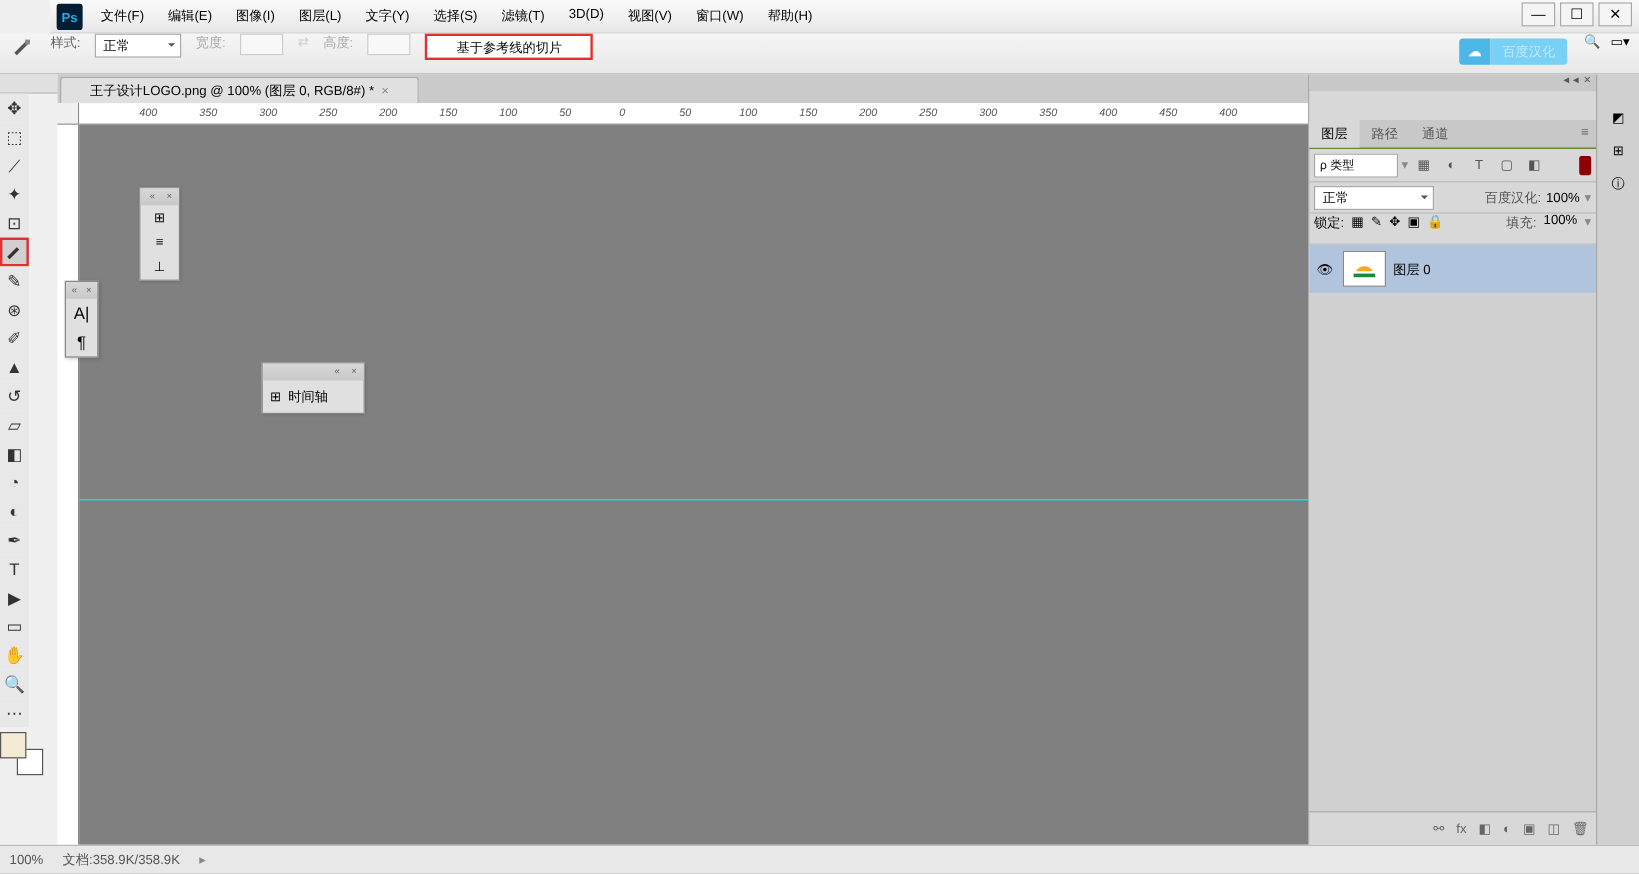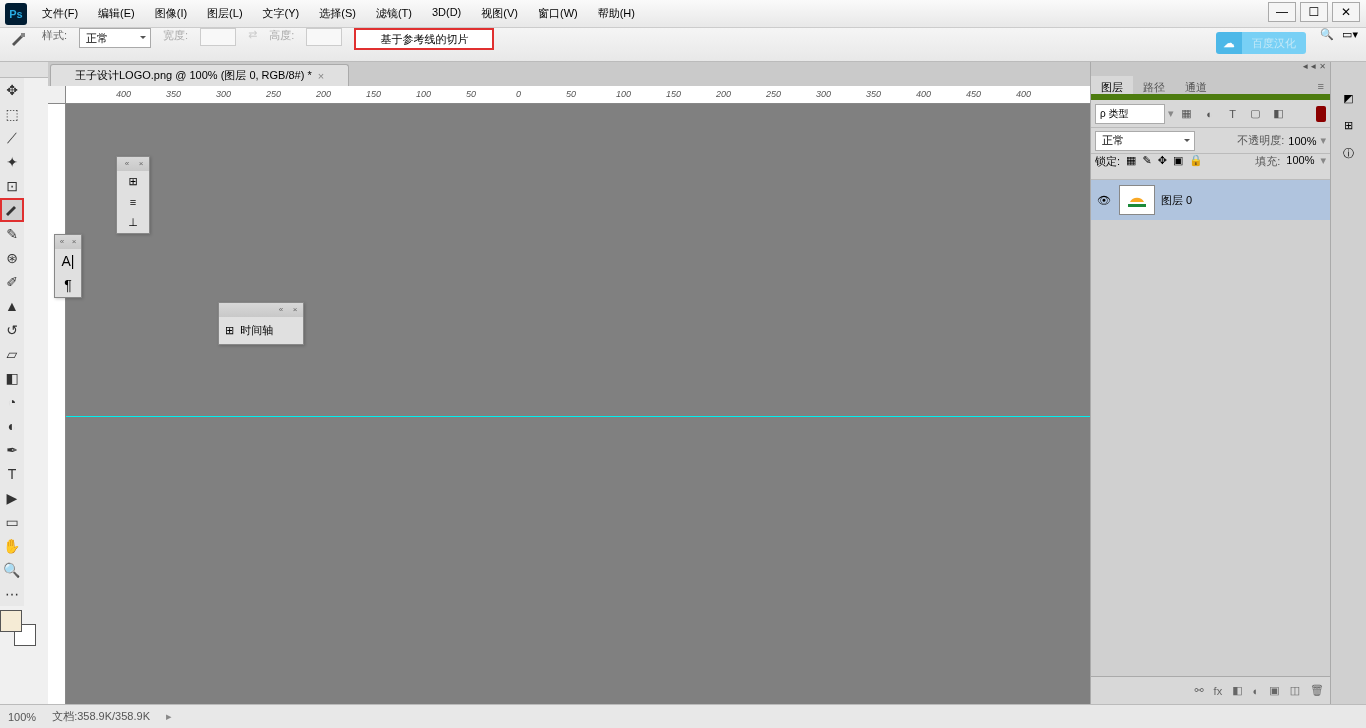--- a/index.html
+++ b/index.html
@@ -1,17 +1,17 @@
 <!DOCTYPE html>
 <html><head>
 <meta charset="utf-8">
 <style>
 *{margin:0;padding:0;box-sizing:border-box;font-family:"Microsoft YaHei",Arial,sans-serif;font-size:11px;-webkit-user-select:none;}
 body{width:1366px;height:728px;background:#f0f0f0;overflow:hidden;position:relative;}
-.titlebar{height:28px;background:linear-gradient(#fafafa,#e8e8e8);border-bottom:1px solid #ccc;display:flex;align-items:center;}
+.titlebar{height:28px;background:linear-gradient(#fafafa,#e8e8e8);border-bottom:1px solid #ccc;display:flex;align-items:center;margin-left:42px;}
 .ps-logo{width:32px;height:28px;display:flex;align-items:center;justify-content:center;}
 .menu{display:flex;justify-content:space-between;}
 .menu-item{padding:5px 10px;cursor:default;}
 .win-ctrl{position:absolute;right:6px;top:2px;display:flex;gap:4px;}
 .win-btn{width:28px;height:20px;border:1px solid #aaa;background:#f5f5f5;display:flex;align-items:center;justify-content:center;font-size:12px;cursor:default;}
 .options-bar{height:34px;background:linear-gradient(#f5f5f5,#e8e8e8);border-bottom:1px solid #bbb;display:flex;align-items:flex-start;padding:0 8px;gap:12px;}
 .tool-icon{width:22px;height:22px;display:flex;align-items:center;justify-content:center;}
 .opt-label{color:#666;}
 .opt-disabled{color:#aaa;}
 .dropdown{height:20px;border:1px solid #aaa;background:#fff;padding:0 14px 0 6px;position:relative;display:flex;align-items:center;}
@@ -44,21 +44,21 @@
 .slice-num{position:absolute;background:#1040c0;color:#fff;font-size:9px;padding:0 2px;}
 .slice-ico{position:absolute;background:#d0d0f0;border:1px solid #5050a0;width:12px;height:10px;font-size:7px;color:#3030a0;text-align:center;}
 .ruler-tick{position:absolute;font-size:9px;color:#555;top:3px;font-style:italic;}
 .float-panel{position:absolute;background:#e0e0e0;border:1px solid #888;box-shadow:1px 1px 3px rgba(0,0,0,0.2);}
 .float-head{height:14px;background:linear-gradient(#d8d8d8,#c8c8c8);display:flex;justify-content:flex-end;align-items:center;padding:0 2px;gap:2px;}
 .float-head .fh-btn{width:12px;height:10px;font-size:8px;text-align:center;color:#666;}
 .panel-body{padding:4px;display:flex;flex-direction:column;gap:8px;align-items:center;}
 .right-strip{width:36px;background:#d0d0d0;border-left:1px solid #aaa;display:flex;flex-direction:column;align-items:center;padding-top:30px;gap:14px;}
 .right-panel{width:240px;background:#d8d8d8;border-left:1px solid #aaa;display:flex;flex-direction:column;}
 .panel-collapse{height:14px;background:#c8c8c8;display:flex;justify-content:flex-end;padding:0 4px;font-size:8px;color:#555;}
-.panel-tabs{height:24px;background:#c8c8c8;display:flex;border-bottom:6px solid #4d7c0f;}
+.panel-tabs{height:24px;background:#c8c8c8;display:flex;border-bottom:1px solid #4d7c0f;margin-top:24px;}
 .ptab{padding:4px 10px;cursor:default;color:#555;}
 .ptab-active{background:#d8d8d8;color:#000;}
 .layer-filters{height:28px;display:flex;align-items:center;padding:0 4px;gap:3px;border-bottom:1px solid #bbb;}
 .filter-dd{flex:0 0 70px;height:20px;border:1px solid #aaa;background:#fff;font-size:10px;padding:0 4px;display:flex;align-items:center;}
 .filter-ic{width:20px;height:18px;display:flex;align-items:center;justify-content:center;color:#555;}
 .filter-toggle{width:10px;height:16px;background:#8b0000;border-radius:2px;margin-left:auto;}
 .layer-mode{height:26px;display:flex;align-items:center;padding:0 4px;gap:4px;border-bottom:1px solid #bbb;}
 .layer-lock{height:26px;display:flex;align-items:flex-start;padding:0 4px;gap:6px;border-bottom:1px solid #bbb;}
 .layers-list{flex:1;background:#d0d0d0;overflow:auto;}
 .layer-row{height:40px;background:#b0c4de;display:flex;align-items:center;padding:0 4px;gap:6px;}
@@ -244,21 +244,21 @@
       <span style="color:#888">▾</span>
       <div class="filter-ic">▦</div>
       <div class="filter-ic">◐</div>
       <div class="filter-ic">T</div>
       <div class="filter-ic">▢</div>
       <div class="filter-ic">◧</div>
       <div class="filter-toggle"></div>
     </div>
     <div class="layer-mode">
       <div class="dropdown" style="width:100px">正常</div>
-      <span style="margin-left:auto;color:#555">不透明度:</span>
+      <span style="margin-left:auto;color:#555">百度汉化:</span>
       <span>100%</span>
       <span style="color:#888">▾</span>
     </div>
     <div class="layer-lock">
       <span>锁定:</span>
       <span>▦</span>
       <span>✎</span>
       <span>✥</span>
       <span>▣</span>
       <span>🔒</span>

